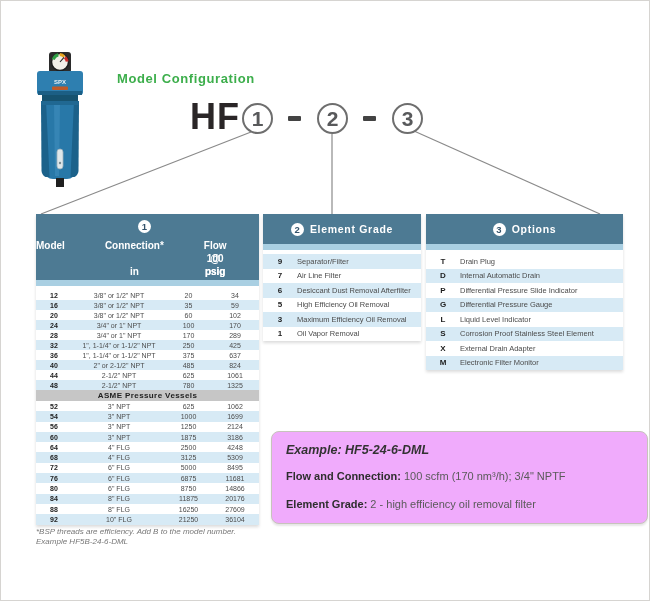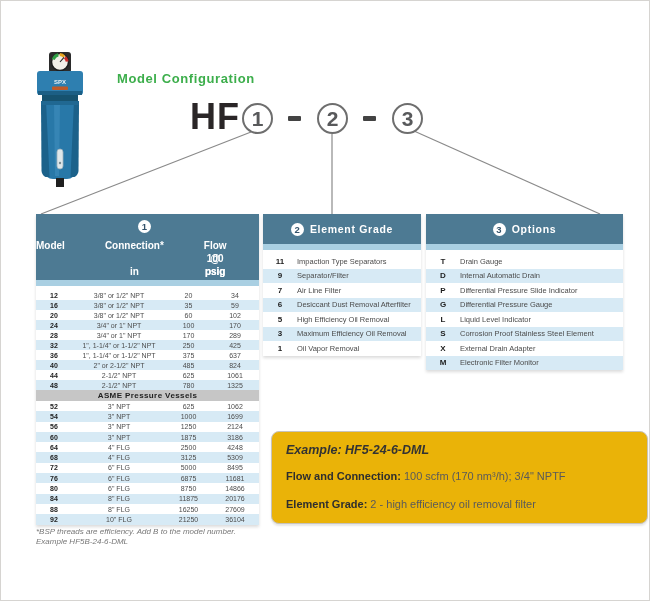--- a/index.html
+++ b/index.html
@@ -54,21 +54,21 @@
   #t2 { left:262px; width:158px; }
   #t3 { left:425px; width:197px; }
   #t2 .tbl-titlebar, #t3 .tbl-titlebar { height:30px; font-size:10.5px; letter-spacing:0.7px; }
   .l-row { display:flex; align-items:center; height:14.5px; font-size:7.5px; color:#4c4c4c; background:#fff; }
   .l-row.alt { background:#d7eaf5; }
   .l-row .code { width:34px; text-align:center; font-weight:bold; color:#1d1d1d; font-size:8px; flex:0 0 auto; }
   .l-row .desc { text-align:left; }
 
   
   .example { position:absolute; left:270px; top:430px; width:377px; height:93px;
-    box-sizing:border-box; background:#eab308; border:1px solid #c7c3bc; border-radius:8px;
+    box-sizing:border-box; background:#f0abfc; border:1px solid #c7c3bc; border-radius:8px;
     padding:11px 14px; box-shadow:0 2px 2px rgba(0,0,0,0.10); }
   .ex-title { font-size:12.5px; font-weight:bold; font-style:italic; color:#333; margin-bottom:10px; }
   .ex-line { font-size:11px; line-height:17px; color:#5a5a5a;margin-top:11px; }
   .ex-line b { color:#2e2e2e; }
 
   
   .footnote { position:absolute; left:35px; top:526px; font-size:8px; font-style:italic;
     color:#777; line-height:10px; }
 
   .product { position:absolute; left:33px; top:50px; width:52px; height:138px; }
@@ -282,24 +282,20 @@
   </div>
 
   <div class="tbl" id="t2">
     <div class="tbl-titlebar">
       <span class="hcirc">2</span>
       <span>Element Grade</span>
     </div>
     <div class="strip"></div>
     <div class="gap"></div>
     <div>
-        <div class="l-row">
-          <span class="code">11</span>
-          <span class="desc">Impaction Type Separators</span>
-        </div>
         <div class="l-row alt">
           <span class="code">9</span>
           <span class="desc">Separator/Filter</span>
         </div>
         <div class="l-row">
           <span class="code">7</span>
           <span class="desc">Air Line Filter</span>
         </div>
         <div class="l-row alt">
           <span class="code">6</span>
@@ -323,21 +319,21 @@
   <div class="tbl" id="t3">
     <div class="tbl-titlebar">
       <span class="hcirc">3</span>
       <span>Options</span>
     </div>
     <div class="strip"></div>
     <div class="gap"></div>
     <div>
         <div class="l-row">
           <span class="code">T</span>
-          <span class="desc">Drain Gauge</span>
+          <span class="desc">Drain Plug</span>
         </div>
         <div class="l-row alt">
           <span class="code">D</span>
           <span class="desc">Internal Automatic Drain</span>
         </div>
         <div class="l-row">
           <span class="code">P</span>
           <span class="desc">Differential Pressure Slide Indicator</span>
         </div>
         <div class="l-row alt">

